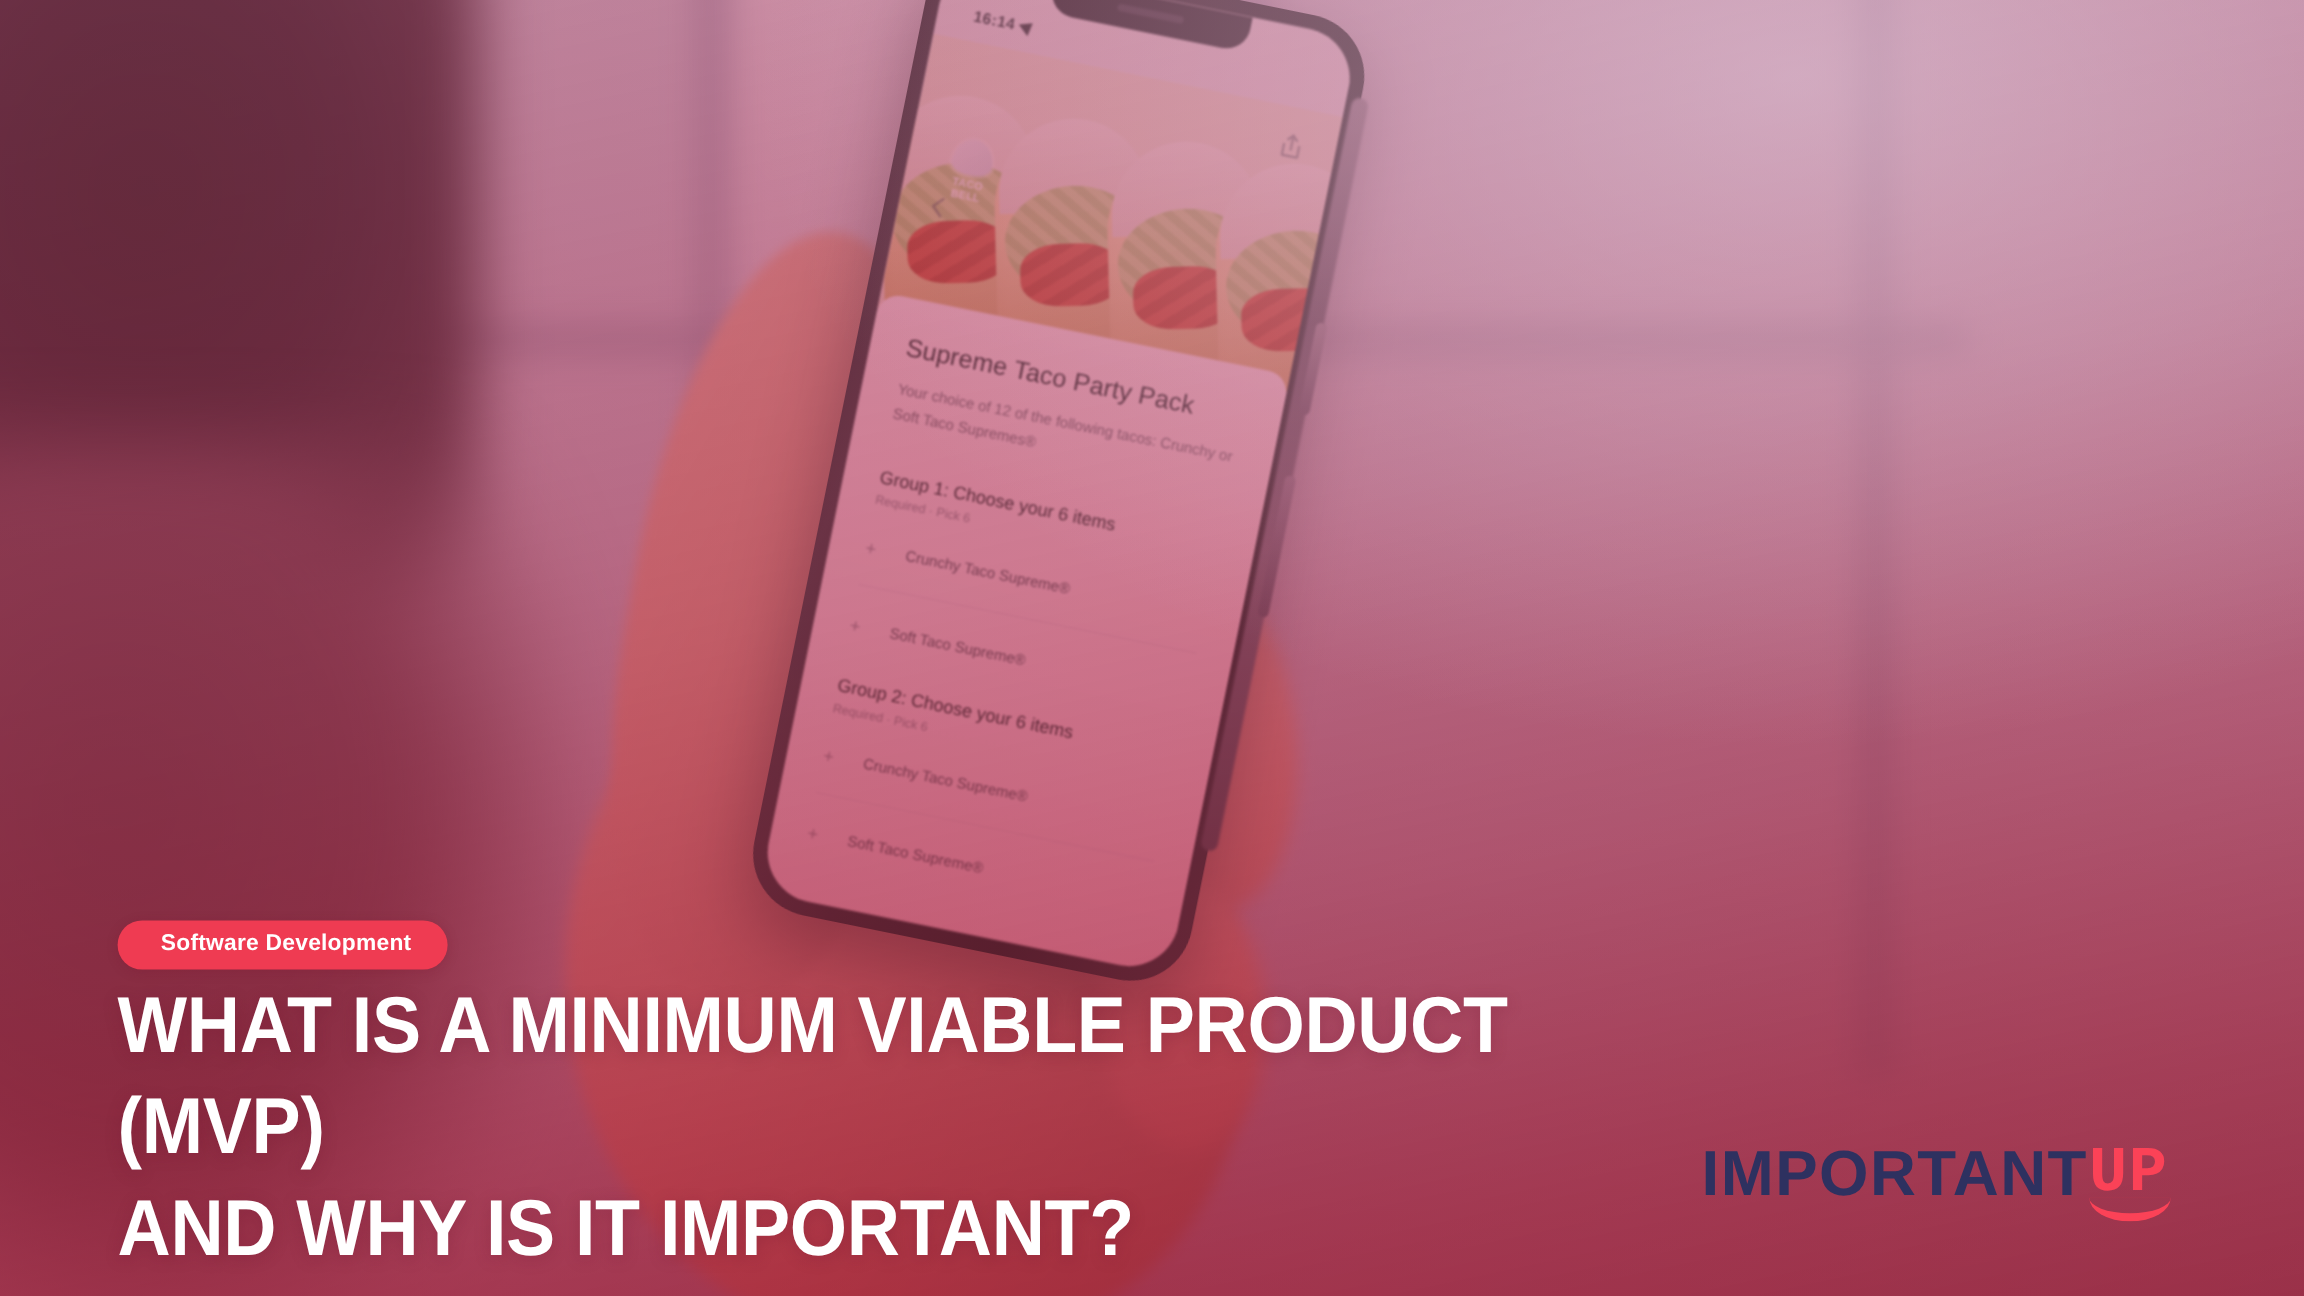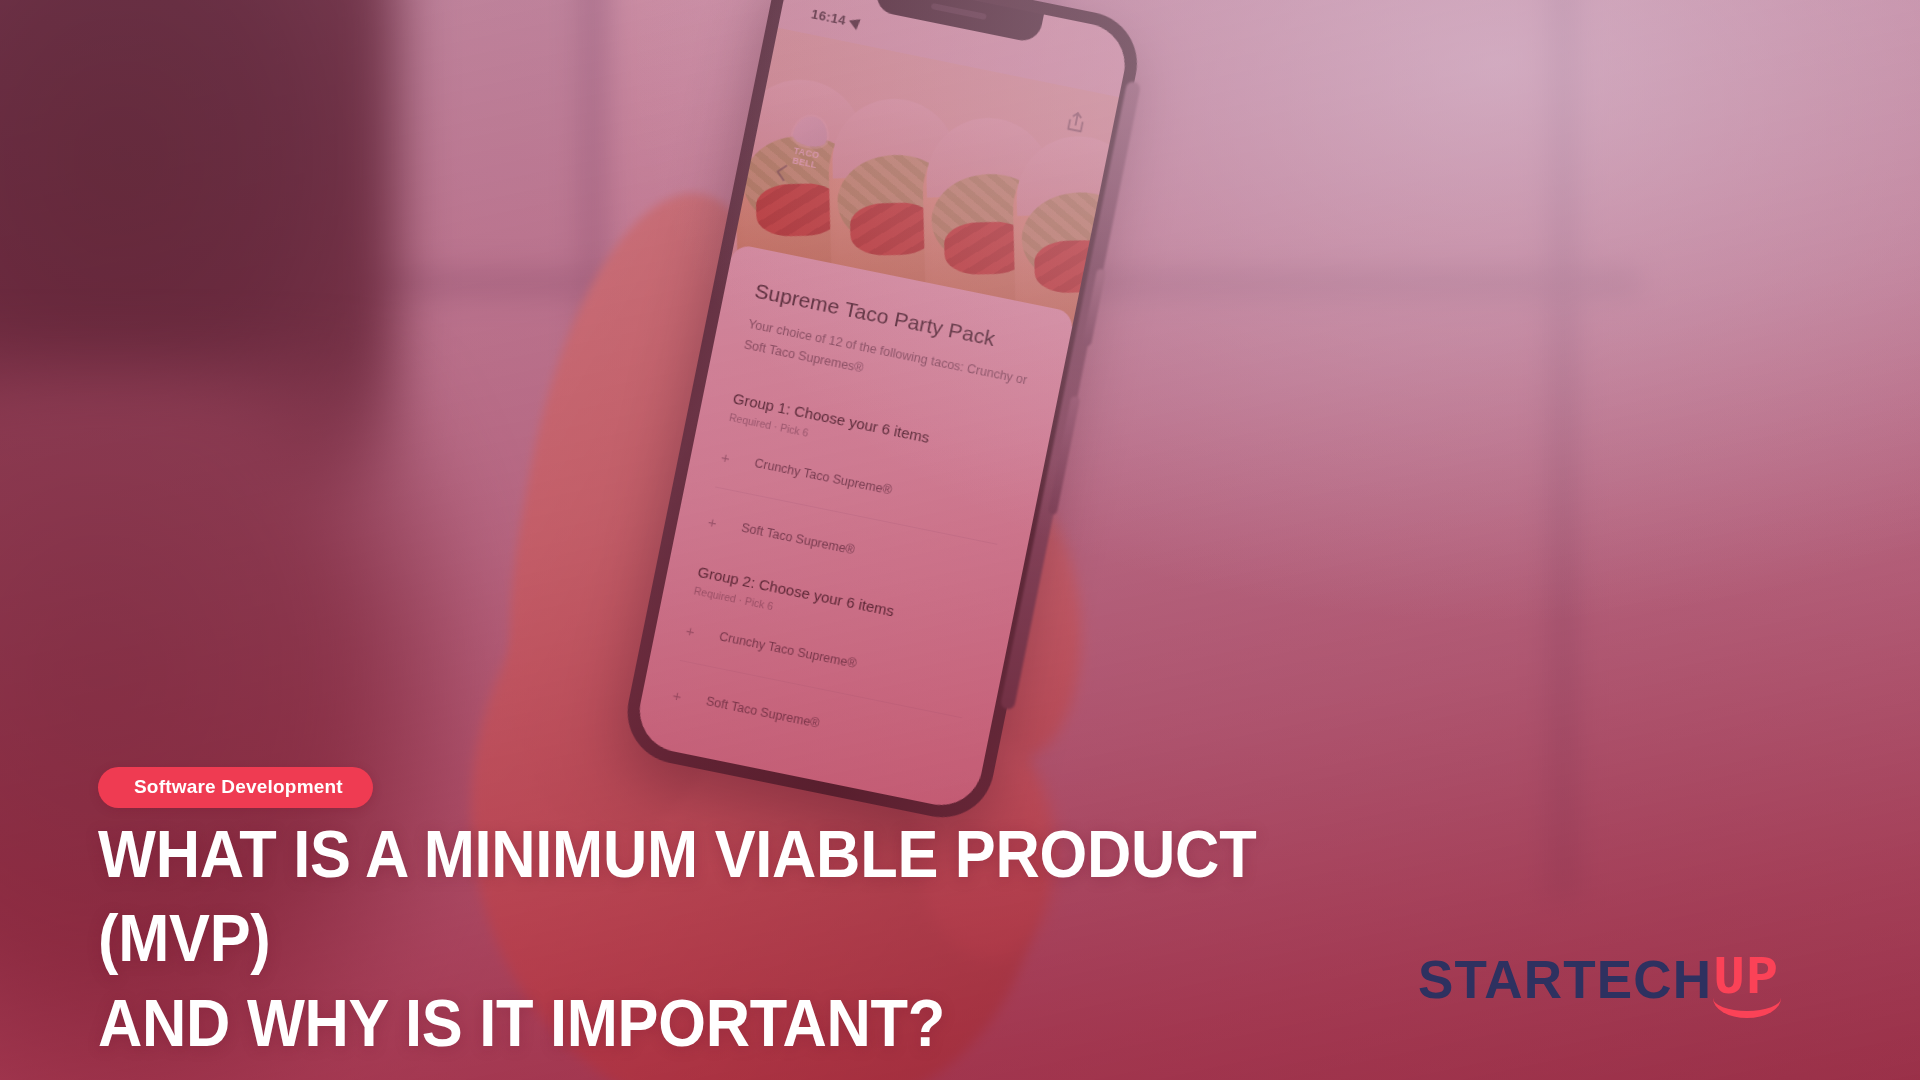--- a/index.html
+++ b/index.html
@@ -377,20 +377,20 @@
   <div class="wash2"></div>
 
   <div class="badge">Software Development</div>
 
   <div class="headline">
     <span class="l1">WHAT IS A MINIMUM VIABLE PRODUCT (MVP)</span>
     <span class="l2">AND WHY IS IT IMPORTANT?</span>
   </div>
 
   <div class="logo">
-    <span class="startech">STARTECH</span>
+    <span class="startech">IMPORTANT</span>
     <span class="upwrap">
       <span class="up">UP</span>
       <span class="smile"></span>
     </span>
   </div>
 
 </div>
 
 </body></html>

